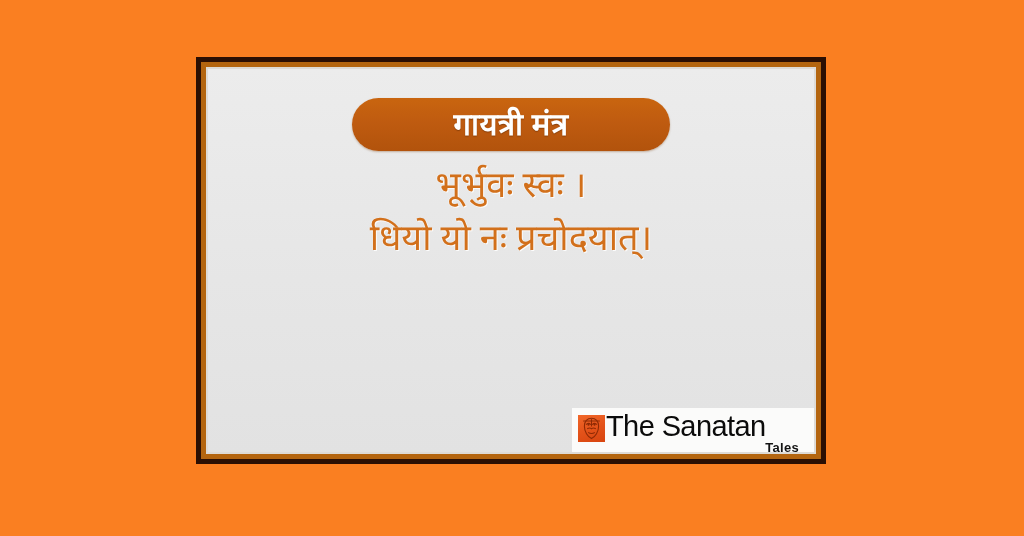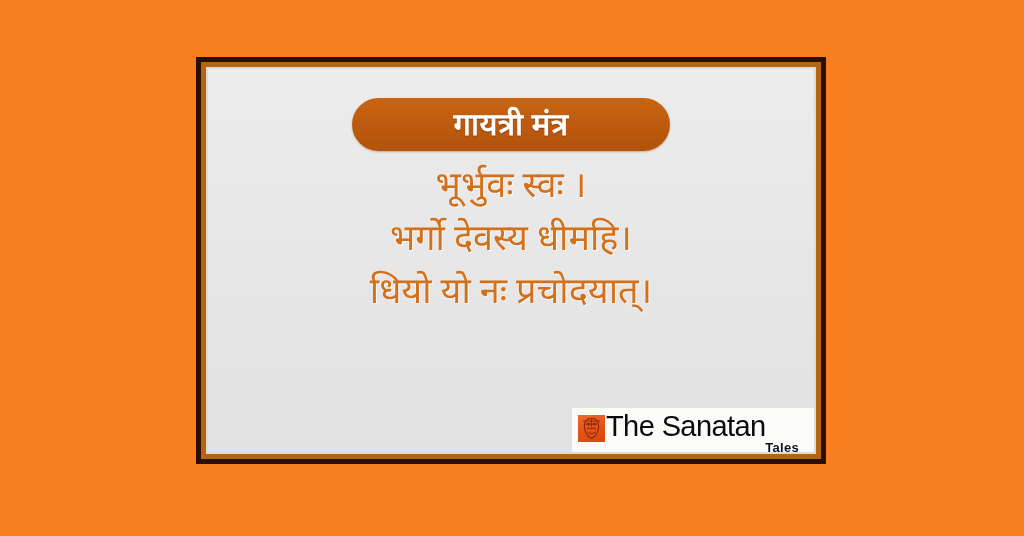--- a/index.html
+++ b/index.html
@@ -154,21 +154,20 @@
   <div id="card">
     <div id="card-inner">
       <div id="card-surface">
 
         <div id="title-pill">
           <span id="title-text">गायत्री मंत्र</span>
         </div>
 
         <div id="mantra">
           <div class="mantra-line">भूर्भुवः स्वः ।</div>
-          <div class="mantra-line">भर्गो देवस्य धीमहि।</div>
           <div class="mantra-line">धियो यो नः प्रचोदयात्।</div>
         </div>
 
         <div id="watermark">
           <div id="wm-icon">
             <svg width="27" height="27" viewBox="0 0 27 27" aria-hidden="true">
               <g stroke="#8E2A05" stroke-width="1.1" fill="none" stroke-linecap="round">
                 <path d="M13.5 3.2 C9.2 3.2 6.4 6.6 6.4 11.2 C6.4 16.6 9.6 21.6 13.5 23.6 C17.4 21.6 20.6 16.6 20.6 11.2 C20.6 6.6 17.8 3.2 13.5 3.2 Z"></path>
                 <path d="M13.5 4.6 L13.5 11.0"></path>
                 <path d="M8.6 9.3 C10.0 8.2 11.4 8.2 12.4 9.3"></path>

